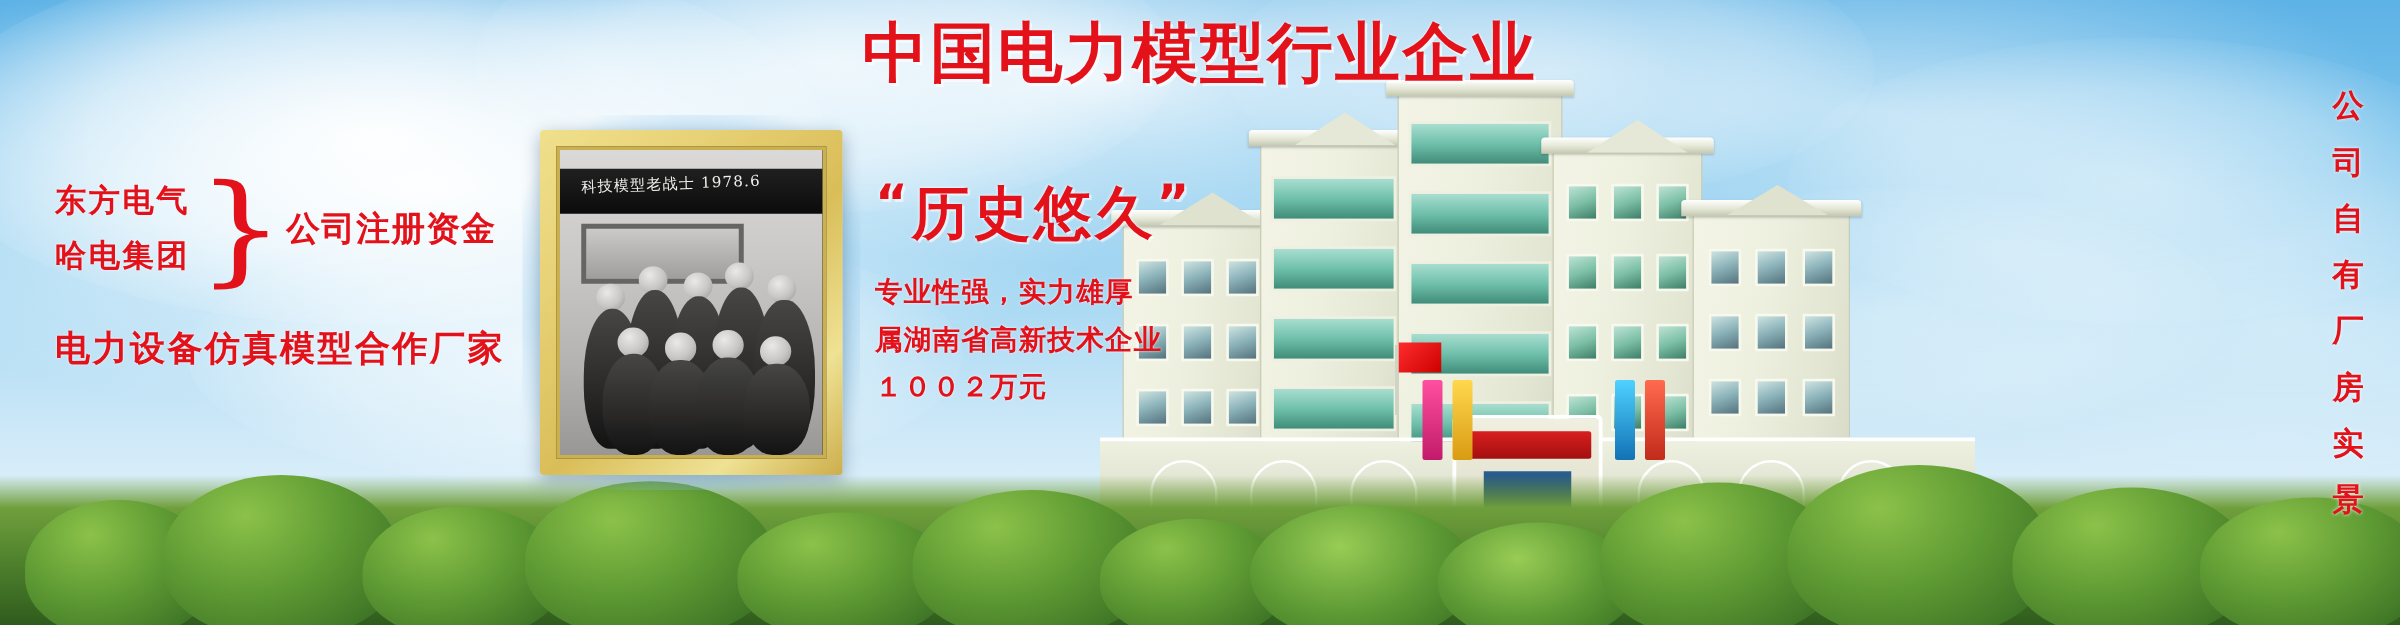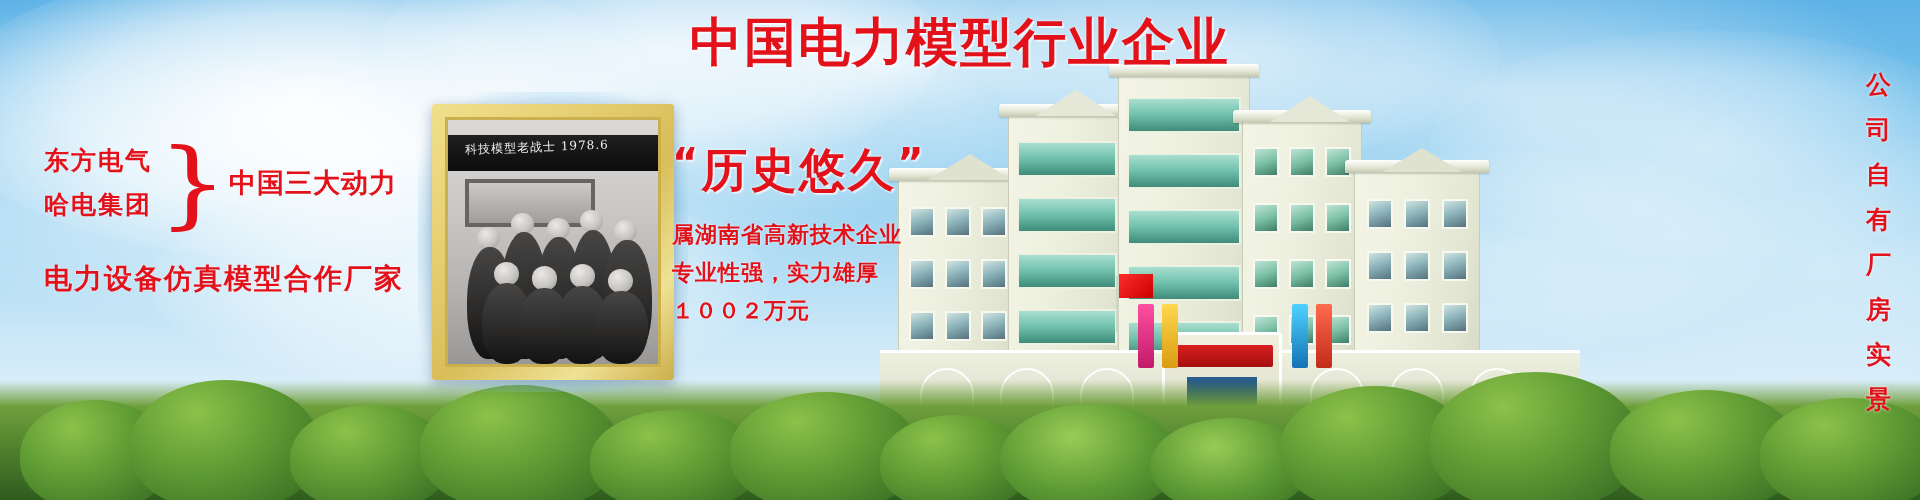--- a/index.html
+++ b/index.html
@@ -120,21 +120,21 @@
       font-family:"DejaVu Serif","Liberation Serif",serif; letter-spacing:1px;
       transform:rotate(-2deg); white-space:nowrap; }
   .ph-wall { position:absolute; left:8%; top:24%; width:62%; height:20%;
       background:linear-gradient(180deg,#cfcabe,#a49d92); border:4px solid #6b6558; }
   .person { position:absolute; border-radius:48% 48% 44% 44%;
       background:linear-gradient(180deg,#4a4640 0%,#2b2823 60%,#14120f 100%); }
   .head { position:absolute; border-radius:50%;
       background:radial-gradient(circle at 38% 32%, #efe9dd 0%, #cdc5b5 55%, #9a9183 100%); }
 
   
-  .midblock { position:absolute; left:672px; top:140px; width:300px;
+  .midblock { position:absolute; left:700px; top:140px; width:300px;
       font-family:"DejaVu Sans","Liberation Sans",sans-serif; }
   .hist { font-size:46px; font-weight:bold; color:#e3121a; letter-spacing:3px;
       text-shadow:0 0 3px rgba(255,255,255,.95), 2px 2px 0 rgba(255,255,255,.5);
       white-space:nowrap; }
   .hist .q { font-size:40px; vertical-align:top; }
   .badge { display:inline-block; margin-top:10px; padding:5px 14px 6px;
       background:#1d7fc4; color:#fff; font-size:19px; font-weight:bold; letter-spacing:.5px;
       white-space:nowrap; }
   .midlines { margin-top:14px; color:#e3121a; font-weight:bold; }
   .midlines div { font-size:22px; line-height:38px; letter-spacing:1px;
@@ -297,21 +297,21 @@
     <div class="tree" style="left:1610px; width:190px; height:120px;"></div>
     <div class="tree" style="left:1760px; width:180px; height:112px;"></div>
   </div>
 
   <div class="title">中国电力模型行业企业</div>
 
   <div class="leftblock">
     <div class="brandlist">
       <div>东方电气</div>
       <div>哈电集团</div>
-    </div><span class="brace">}</span><span class="three">中国三大动力</span>
+    </div><span class="brace">}</span><span class="three">公司注册资金</span>
     <div class="coopline">电力设备仿真模型合作厂家</div>
   </div>
 
   <div class="photo-glow"></div>
   <div class="frame">
     <div class="frame-inner">
       <div class="photo">
         <div class="ph-banner">
           <span>科技模型老战士 1978.6</span>
         </div>
@@ -334,22 +334,22 @@
         <div class="person" style="left:52%; top:68%; width:24%; height:32%;"></div>
         <div class="head" style="left:76%; top:61%; width:12%;  height:10%;"></div>
         <div class="person" style="left:70%; top:70%; width:25%; height:30%;"></div>
       </div>
     </div>
   </div>
 
   <div class="midblock">
     <div class="hist"><span class="q">“</span><span>历史悠久</span><span class="q">”</span></div>
     <div class="midlines">
+      <div>专业性强，实力雄厚</div>
       <div>属湖南省高新技术企业</div>
-      <div>专业性强，实力雄厚</div>
       <div>１００２万元</div>
     </div>
   </div>
 
   <div class="vert">
     <span>公</span>
     <span>司</span>
     <span>自</span>
     <span>有</span>
     <span>厂</span>

